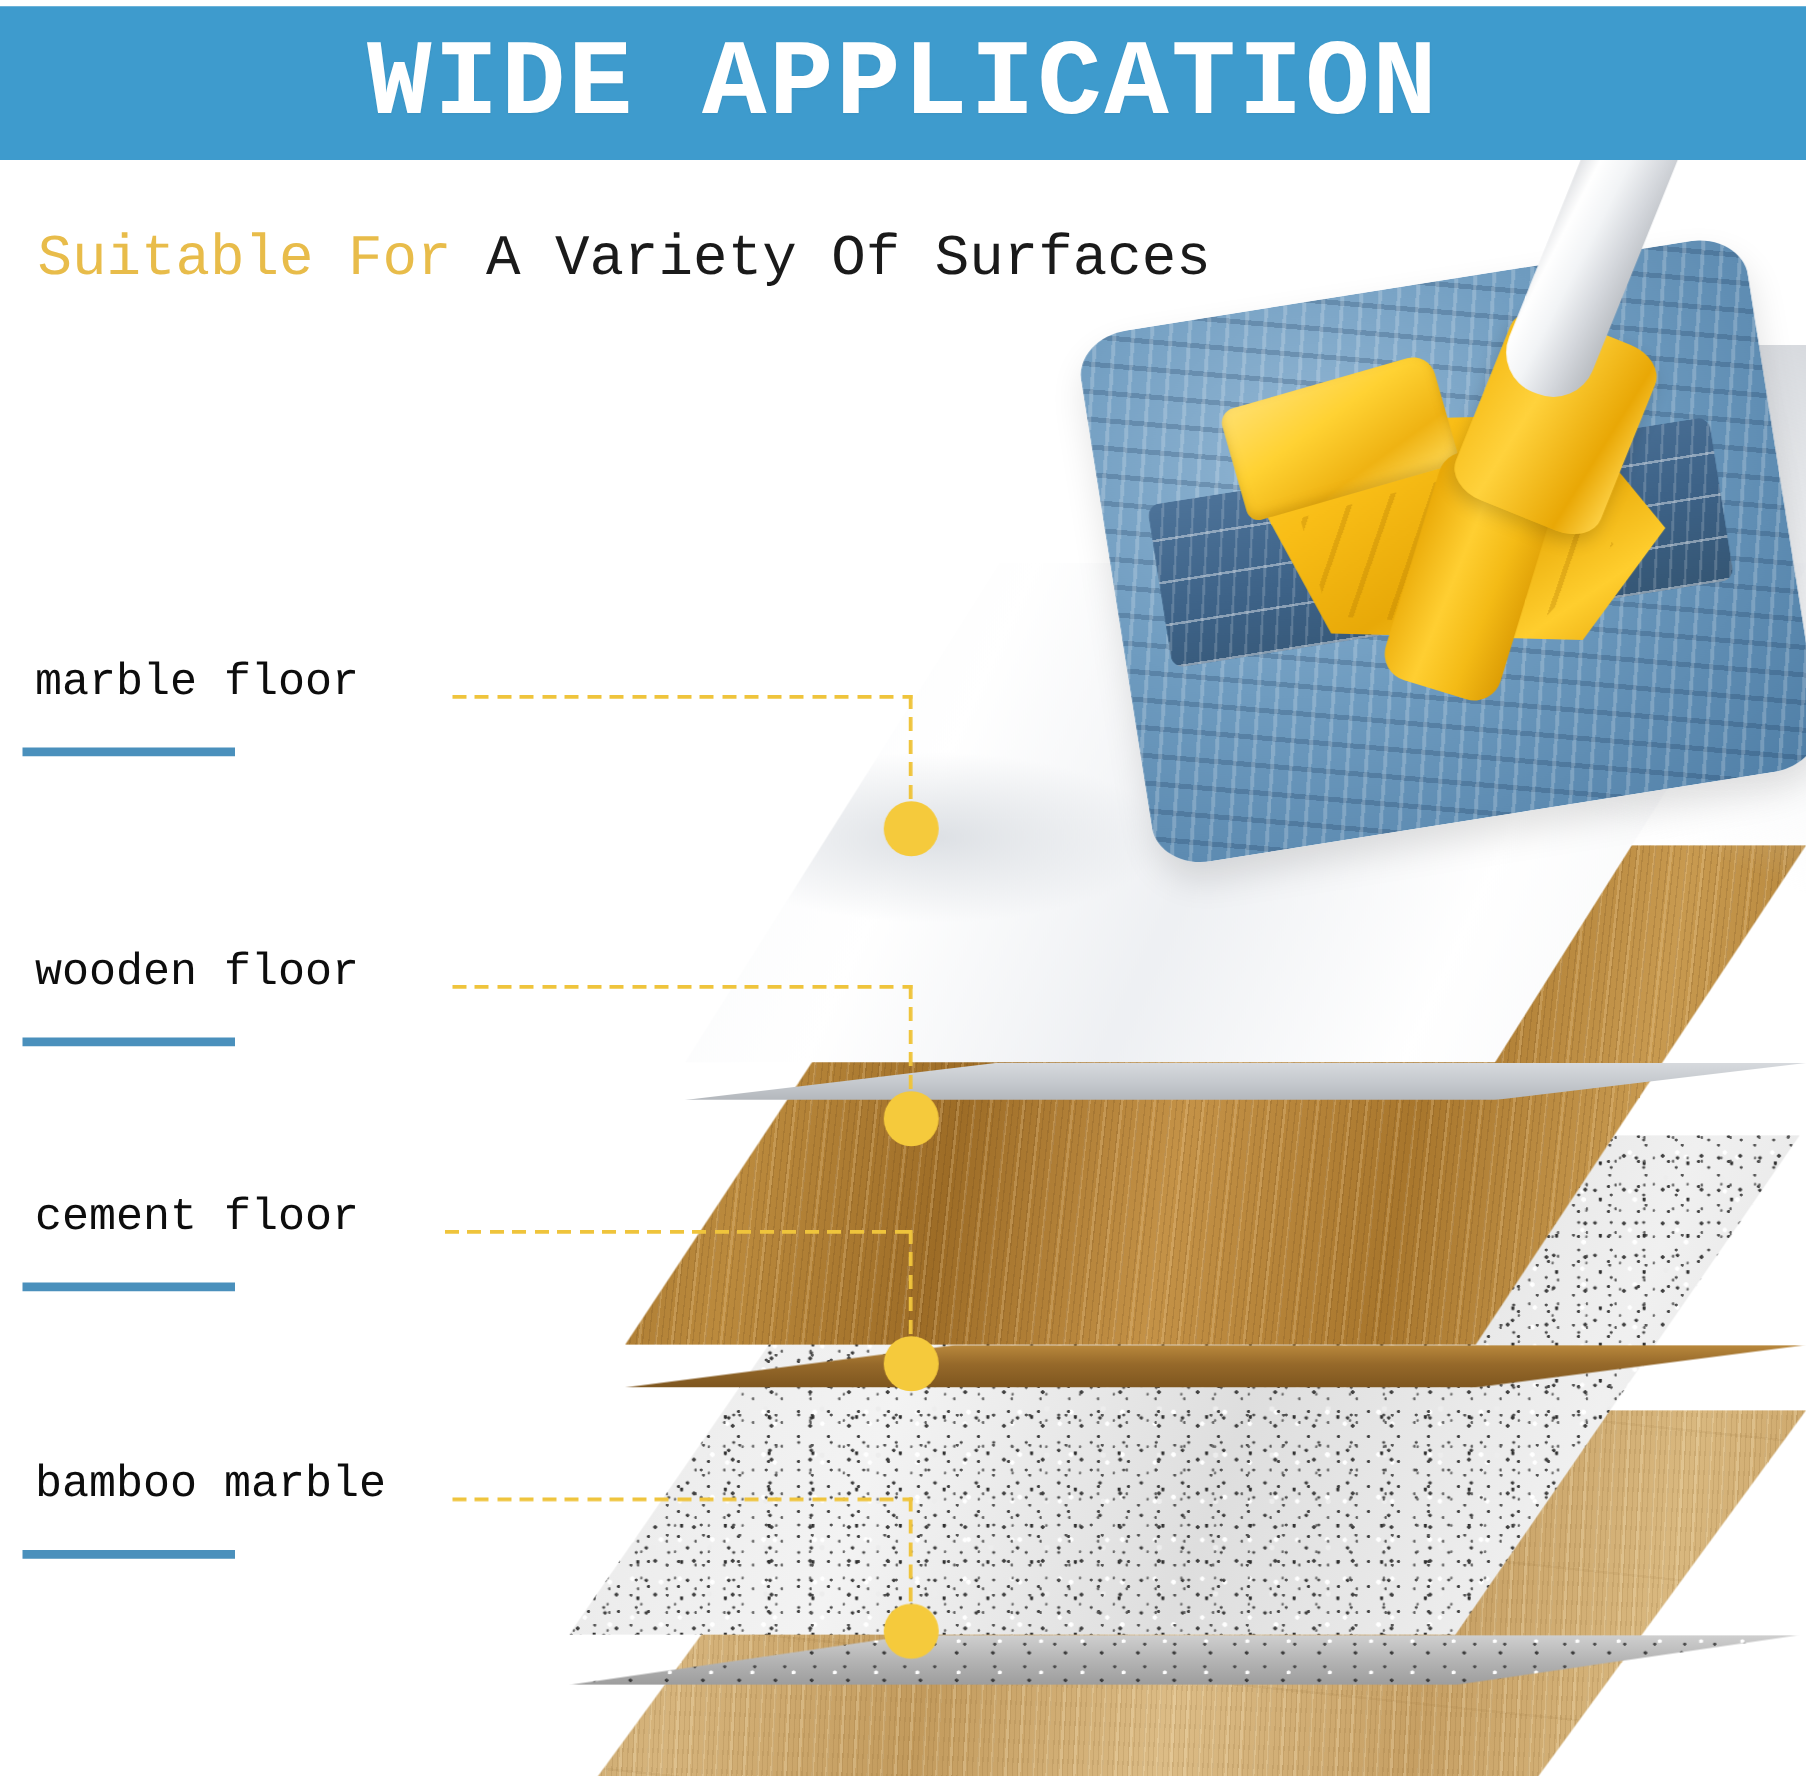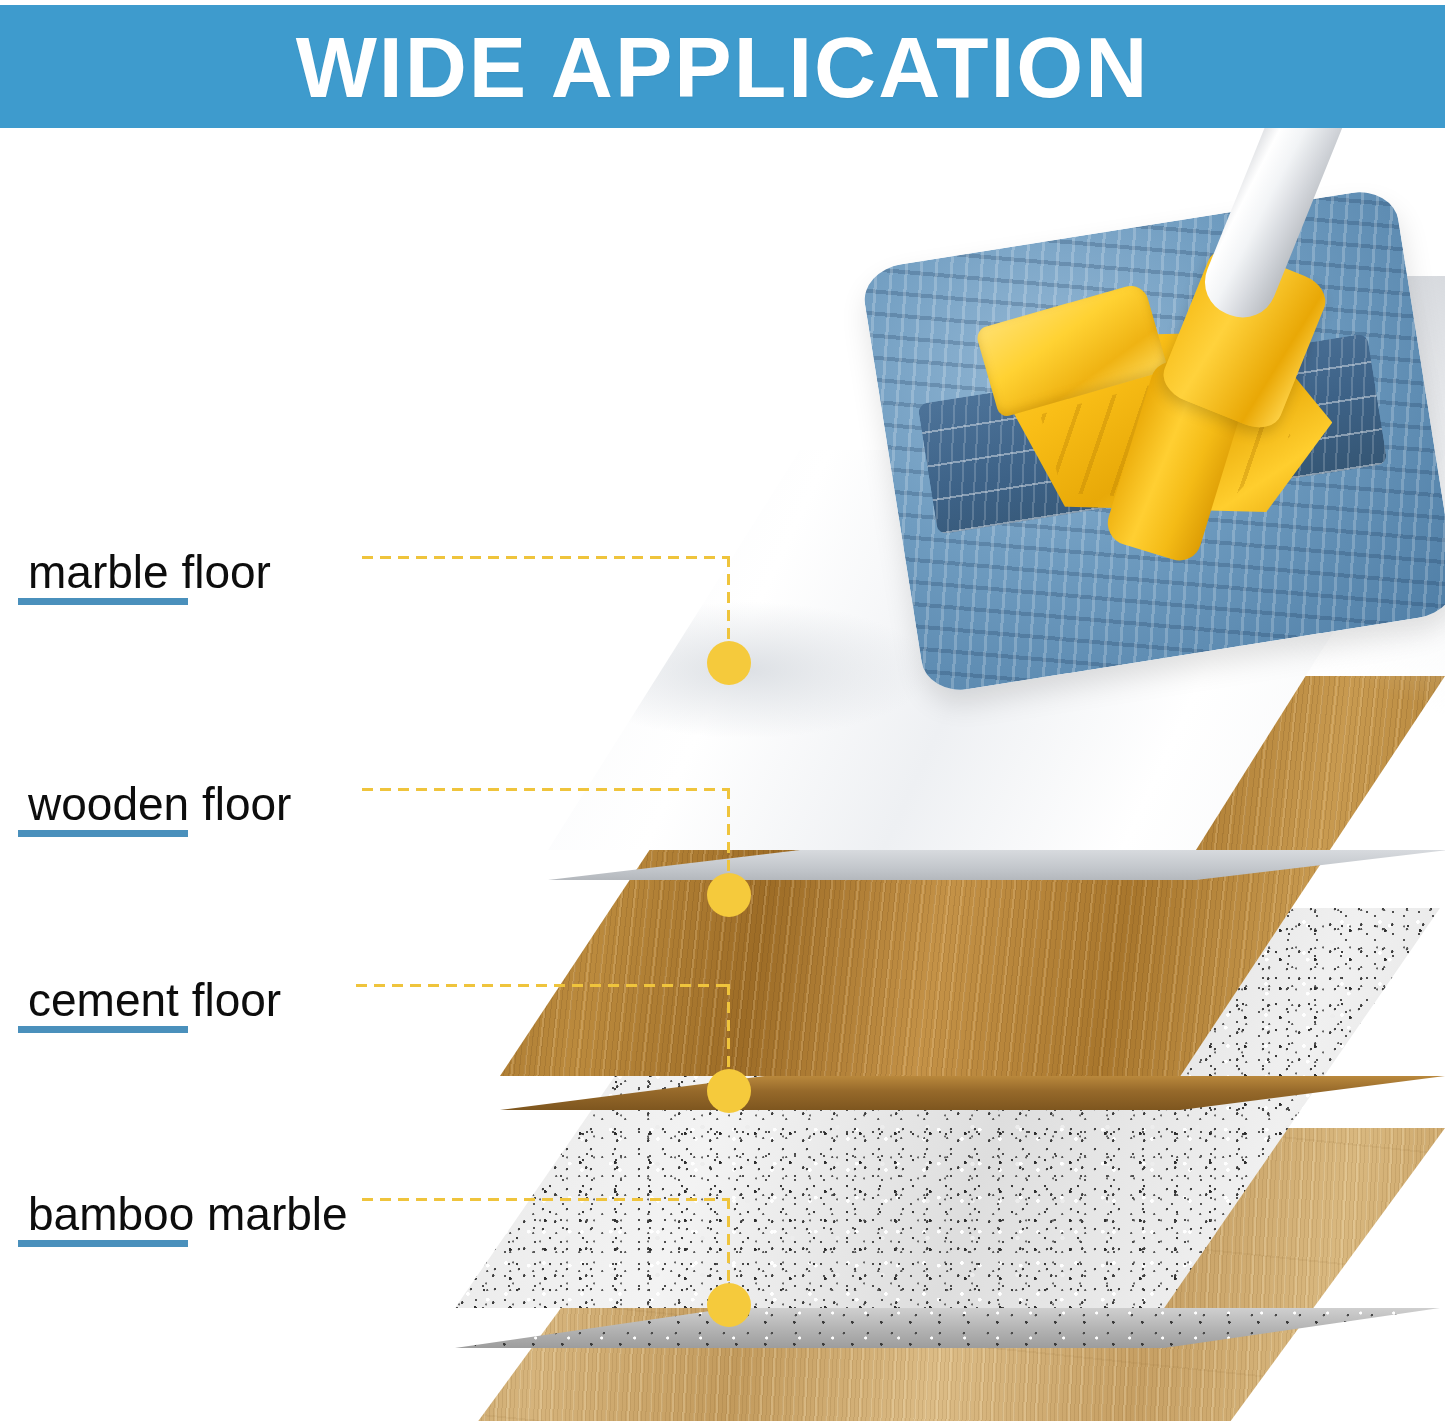--- a/index.html
+++ b/index.html
@@ -2,21 +2,21 @@
 <html><head>
 <meta charset="utf-8">
 <style>
   * { box-sizing: border-box; margin: 0; padding: 0; }
   html, body {
     width: 1445px; height: 1421px;
     background: #ffffff;
     font-family: "Liberation Sans", sans-serif;
     overflow: hidden;
   }
-  #page { position: relative; width: 1445px; height: 1421px; background: #fff; }
+  #page { position: relative; width: 1445px; height: 1421px; background: #fff; font-family: Liberation Mono, monospace; }
 
   
   .banner {
     position: absolute; left: 0; top: 5px; width: 1445px; height: 123px;
     background: #3E9BCD;
     display: flex; align-items: center; justify-content: center;
   }
   .banner-title {
     color: #ffffff;
     font-size: 86px;
@@ -200,21 +200,21 @@
   .mop-shadow {
     position: absolute; left: 170px; top: 120px; width: 420px; height: 470px;
     background: linear-gradient(200deg, rgba(210,213,218,0.9) 0%, rgba(238,240,243,0.55) 40%, rgba(255,255,255,0) 72%);
     clip-path: polygon(48% 0%, 100% 0%, 100% 100%, 0% 100%);
   }
 
   
   .callout { position: absolute; left: 0; }
   .callout-label {
     position: absolute; left: 28px;
-    font-size: 46px; color: #0d0d0d; white-space: nowrap; line-height: 1; margin-top: 21px;
+    font-size: 36px; color: #0d0d0d; white-space: nowrap; line-height: 1;
   }
   .callout-underline {
     position: absolute; left: 18px; width: 170px; height: 7px; background: #4A90BC;
   }
   .lead-h {
     position: absolute; height: 3px;
     background: repeating-linear-gradient(90deg,
       #EFC43C 0px, #EFC43C 11px, rgba(255,255,255,0) 11px, rgba(255,255,255,0) 18px);
   }
   .lead-v {
@@ -254,20 +254,23 @@
 </style>
 </head>
 <body>
 
 <div id="page">
 
   <div class="banner">
     <div class="banner-title">WIDE APPLICATION</div>
   </div>
 
+  <div class="subtitle">
+    <span class="accent">Suitable For</span><span class="plain"> A Variety Of Surfaces</span>
+  </div>
 
   <div class="stage">
 
     <div class="slab" id="slab-bamboo">
 
       <div class="face"></div>
     </div>
 
     <div class="slab" id="slab-cement">
       <div class="edge"></div>

